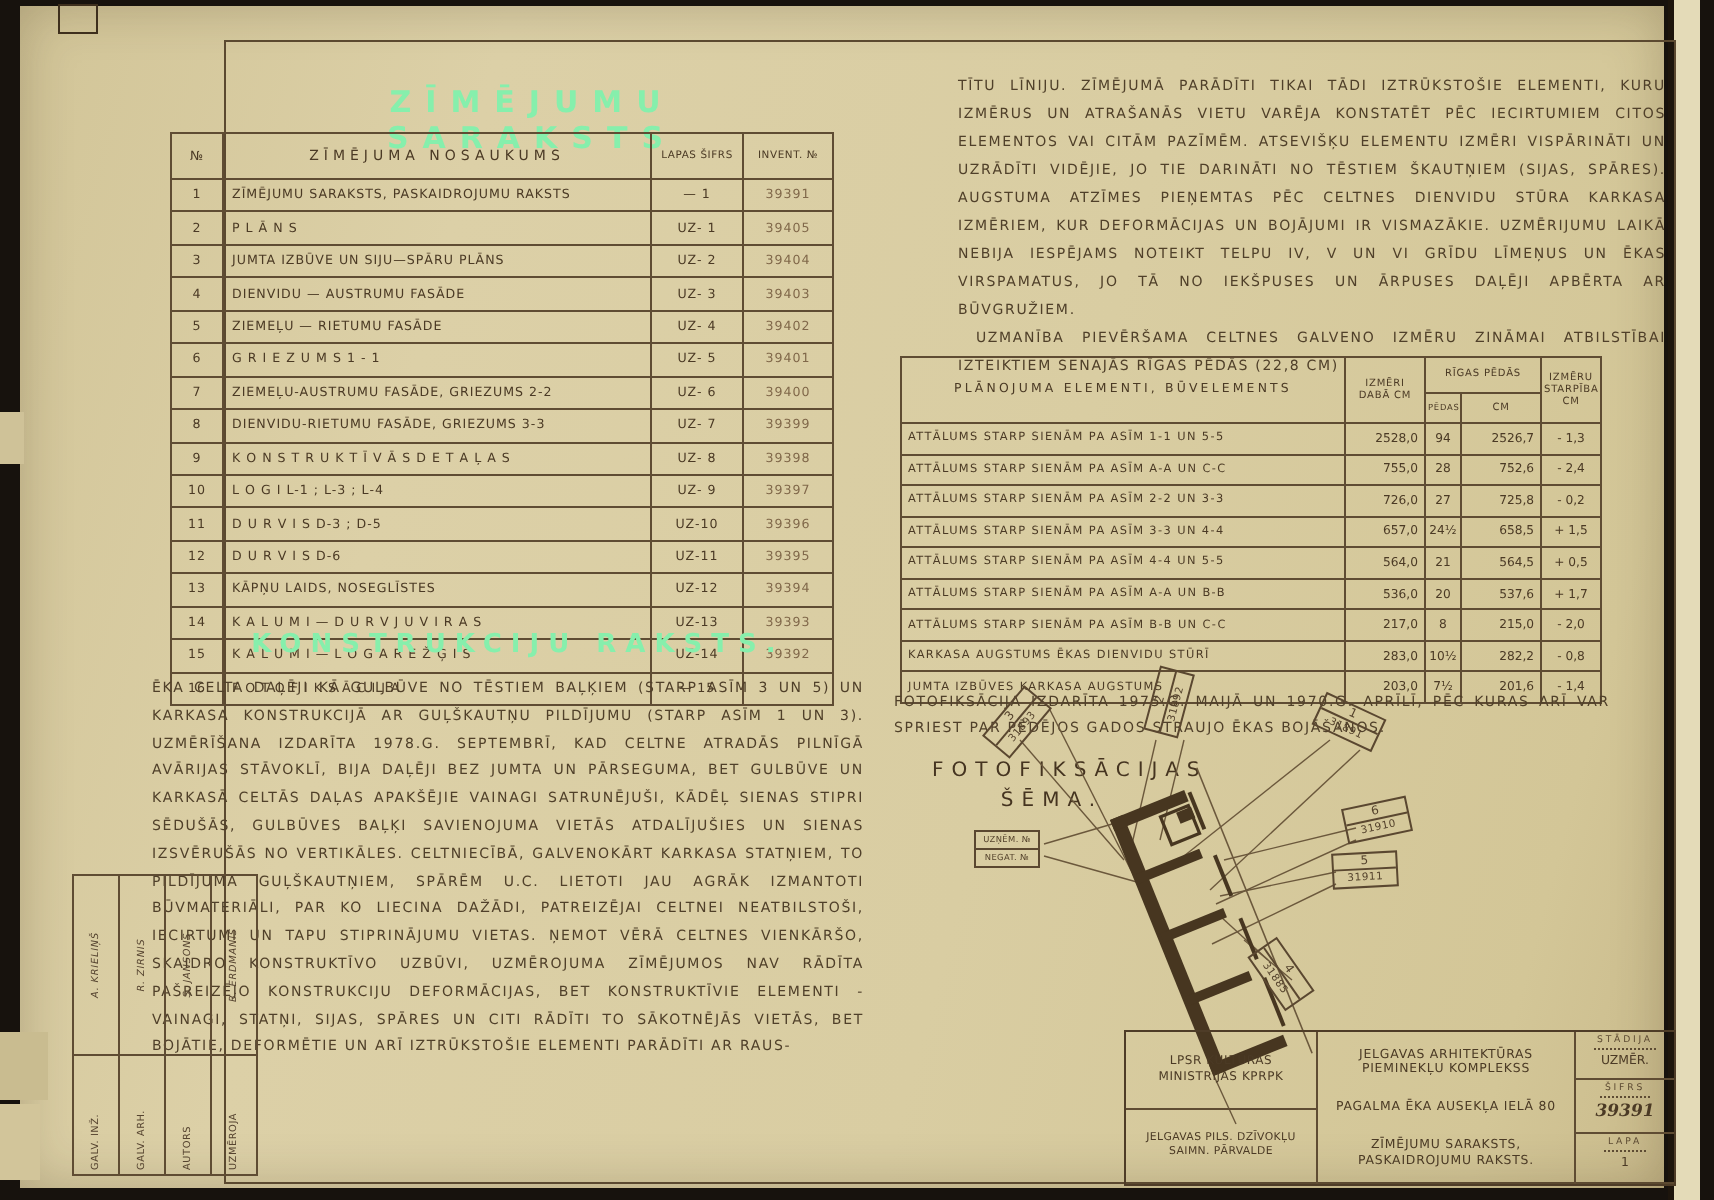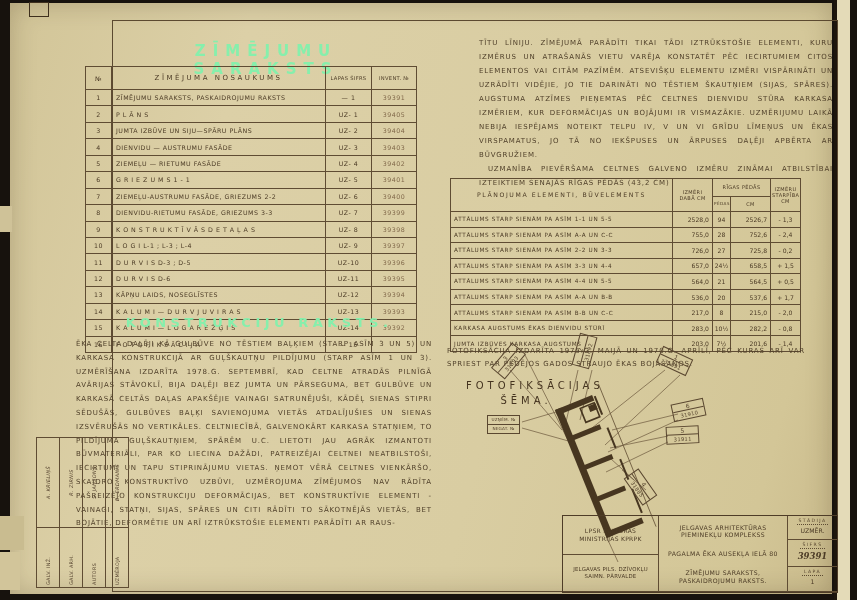--- a/index.html
+++ b/index.html
@@ -221,21 +221,21 @@
 </table>
 
 <div id="exp-title" class="h-title">KONSTRUKCIJU RAKSTS.</div>
 
 <div id="para-left" class="para">
   <p>ĒKA CELTA DAĻĒJI KĀ GULBŪVE NO TĒSTIEM BAĻĶIEM (STARP ASĪM 3 UN 5) UN KARKASA KONSTRUKCIJĀ AR GUĻŠKAUTŅU PILDĪJUMU (STARP ASĪM 1 UN 3). UZMĒRĪŠANA IZDARĪTA 1978.G. SEPTEMBRĪ, KAD CELTNE ATRADĀS PILNĪGĀ AVĀRIJAS STĀVOKLĪ, BIJA DAĻĒJI BEZ JUMTA UN PĀRSEGUMA, BET GULBŪVE UN KARKASĀ CELTĀS DAĻAS APAKŠĒJIE VAINAGI SATRUNĒJUŠI, KĀDĒĻ SIENAS STIPRI SĒDUŠĀS, GULBŪVES BAĻĶI SAVIENOJUMA VIETĀS ATDALĪJUŠIES UN SIENAS IZSVĒRUŠĀS NO VERTIKĀLES. CELTNIECĪBĀ, GALVENOKĀRT KARKASA STATŅIEM, TO PILDĪJUMA GUĻŠKAUTŅIEM, SPĀRĒM U.C. LIETOTI JAU AGRĀK IZMANTOTI BŪVMATERIĀLI, PAR KO LIECINA DAŽĀDI, PATREIZĒJAI CELTNEI NEATBILSTOŠI, IECIRTUMI UN TAPU STIPRINĀJUMU VIETAS. ŅEMOT VĒRĀ CELTNES VIENKĀRŠO, SKAIDRO KONSTRUKTĪVO UZBŪVI, UZMĒROJUMA ZĪMĒJUMOS NAV RĀDĪTA PAŠREIZĒJO KONSTRUKCIJU DEFORMĀCIJAS, BET KONSTRUKTĪVIE ELEMENTI - VAINAGI, STATŅI, SIJAS, SPĀRES UN CITI RĀDĪTI TO SĀKOTNĒJĀS VIETĀS, BET BOJĀTIE, DEFORMĒTIE UN ARĪ IZTRŪKSTOŠIE ELEMENTI PARĀDĪTI AR RAUS-</p>
 </div>
 
 <div id="para-right" class="para">
   <p>TĪTU LĪNIJU. ZĪMĒJUMĀ PARĀDĪTI TIKAI TĀDI IZTRŪKSTOŠIE ELEMENTI, KURU IZMĒRUS UN ATRAŠANĀS VIETU VARĒJA KONSTATĒT PĒC IECIRTUMIEM CITOS ELEMENTOS VAI CITĀM PAZĪMĒM.  ATSEVIŠĶU ELEMENTU IZMĒRI VISPĀRINĀTI UN UZRĀDĪTI VIDĒJIE, JO TIE DARINĀTI NO TĒSTIEM ŠKAUTŅIEM (SIJAS, SPĀRES). AUGSTUMA ATZĪMES PIEŅEMTAS PĒC CELTNES DIENVIDU STŪRA KARKASA IZMĒRIEM, KUR DEFORMĀCIJAS UN BOJĀJUMI IR VISMAZĀKIE. UZMĒRIJUMU LAIKĀ NEBIJA IESPĒJAMS NOTEIKT TELPU IV, V UN VI GRĪDU LĪMEŅUS UN ĒKAS VIRSPAMATUS, JO TĀ NO IEKŠPUSES UN ĀRPUSES DAĻĒJI APBĒRTA AR BŪVGRUŽIEM.</p>
-  <p>UZMANĪBA PIEVĒRŠAMA CELTNES GALVENO IZMĒRU ZINĀMAI ATBILSTĪBAI IZTEIKTIEM SENAJĀS RĪGAS PĒDĀS (43,2 CM)</p>
+  <p>UZMANĪBA PIEVĒRŠAMA CELTNES GALVENO IZMĒRU ZINĀMAI ATBILSTĪBAI IZTEIKTIEM SENAJĀS RĪGAS PĒDĀS (22,8 CM)</p>
 </div>
 
 <table id="mt">
   <colgroup>
       <col style="width:222px">
       <col style="width:40px">
       <col style="width:18px">
       <col style="width:40px">
       <col style="width:30px">
     </colgroup>

